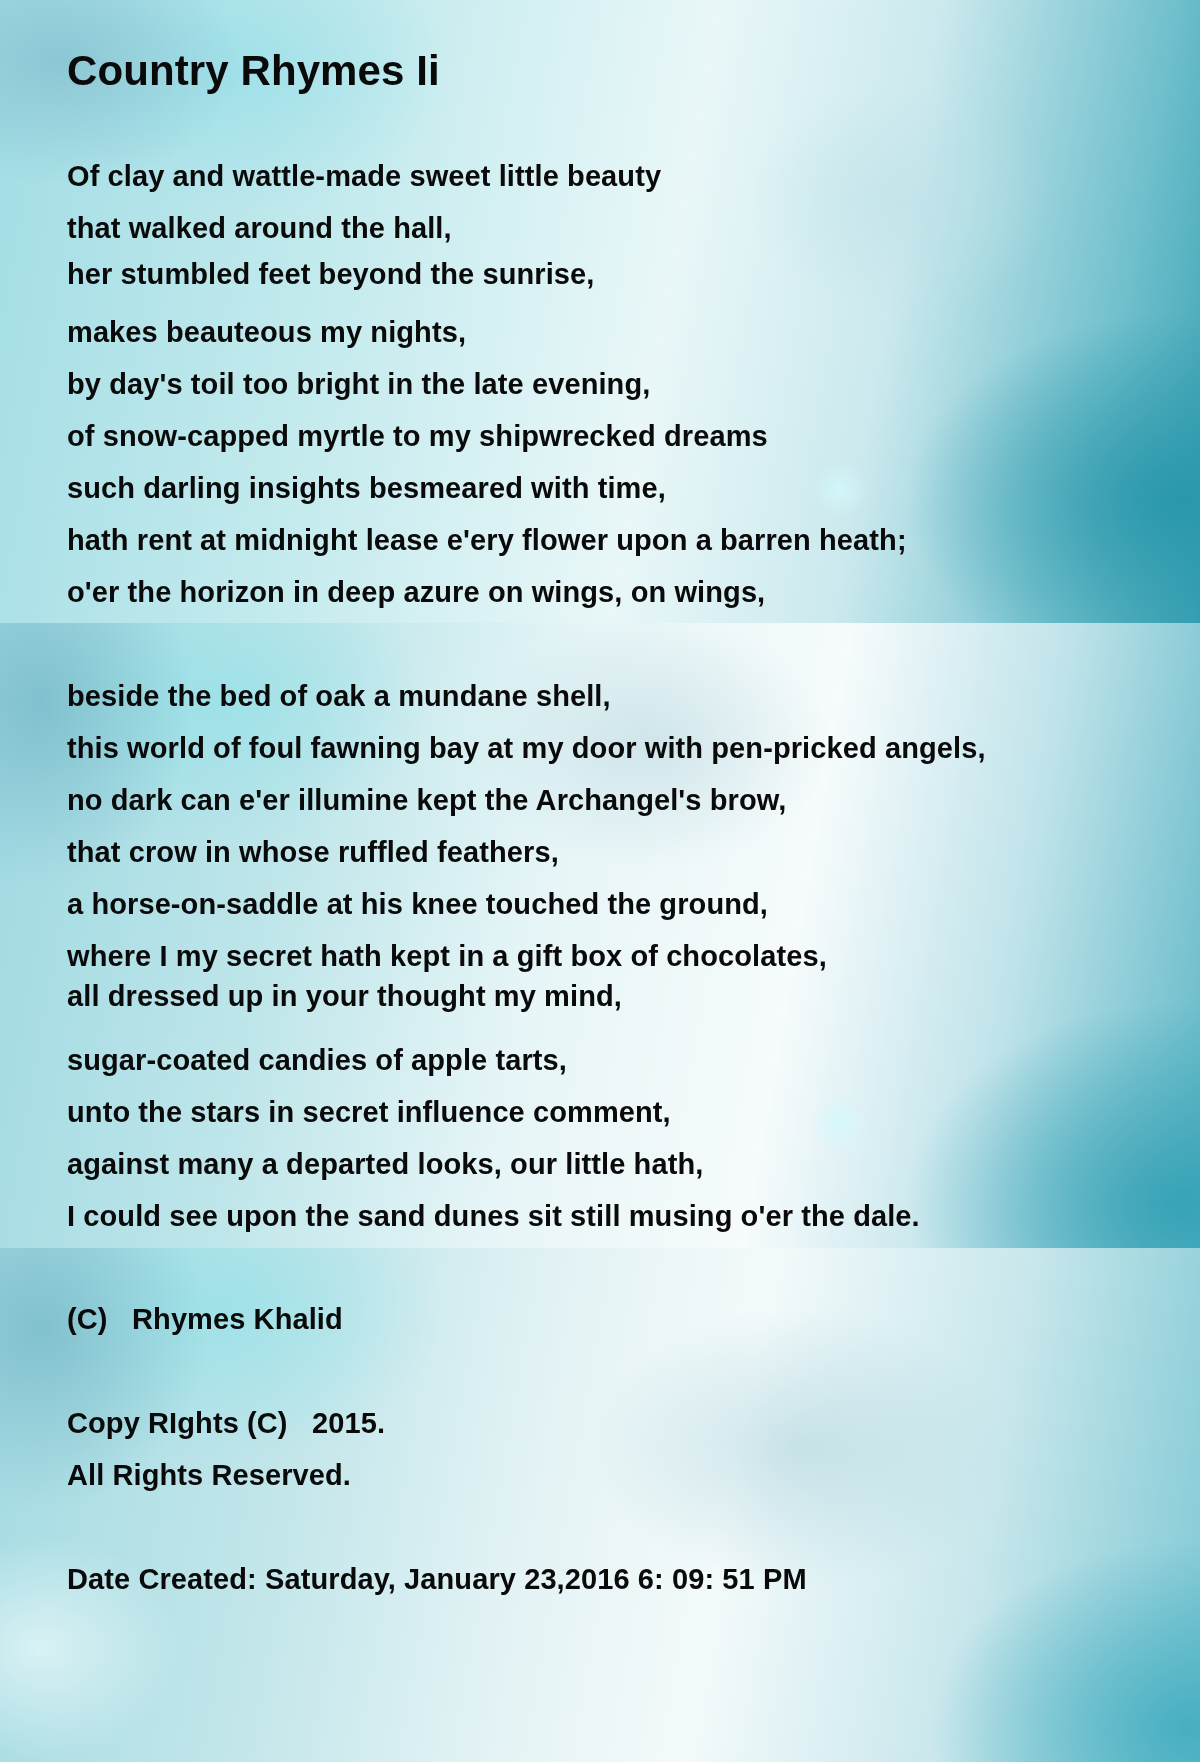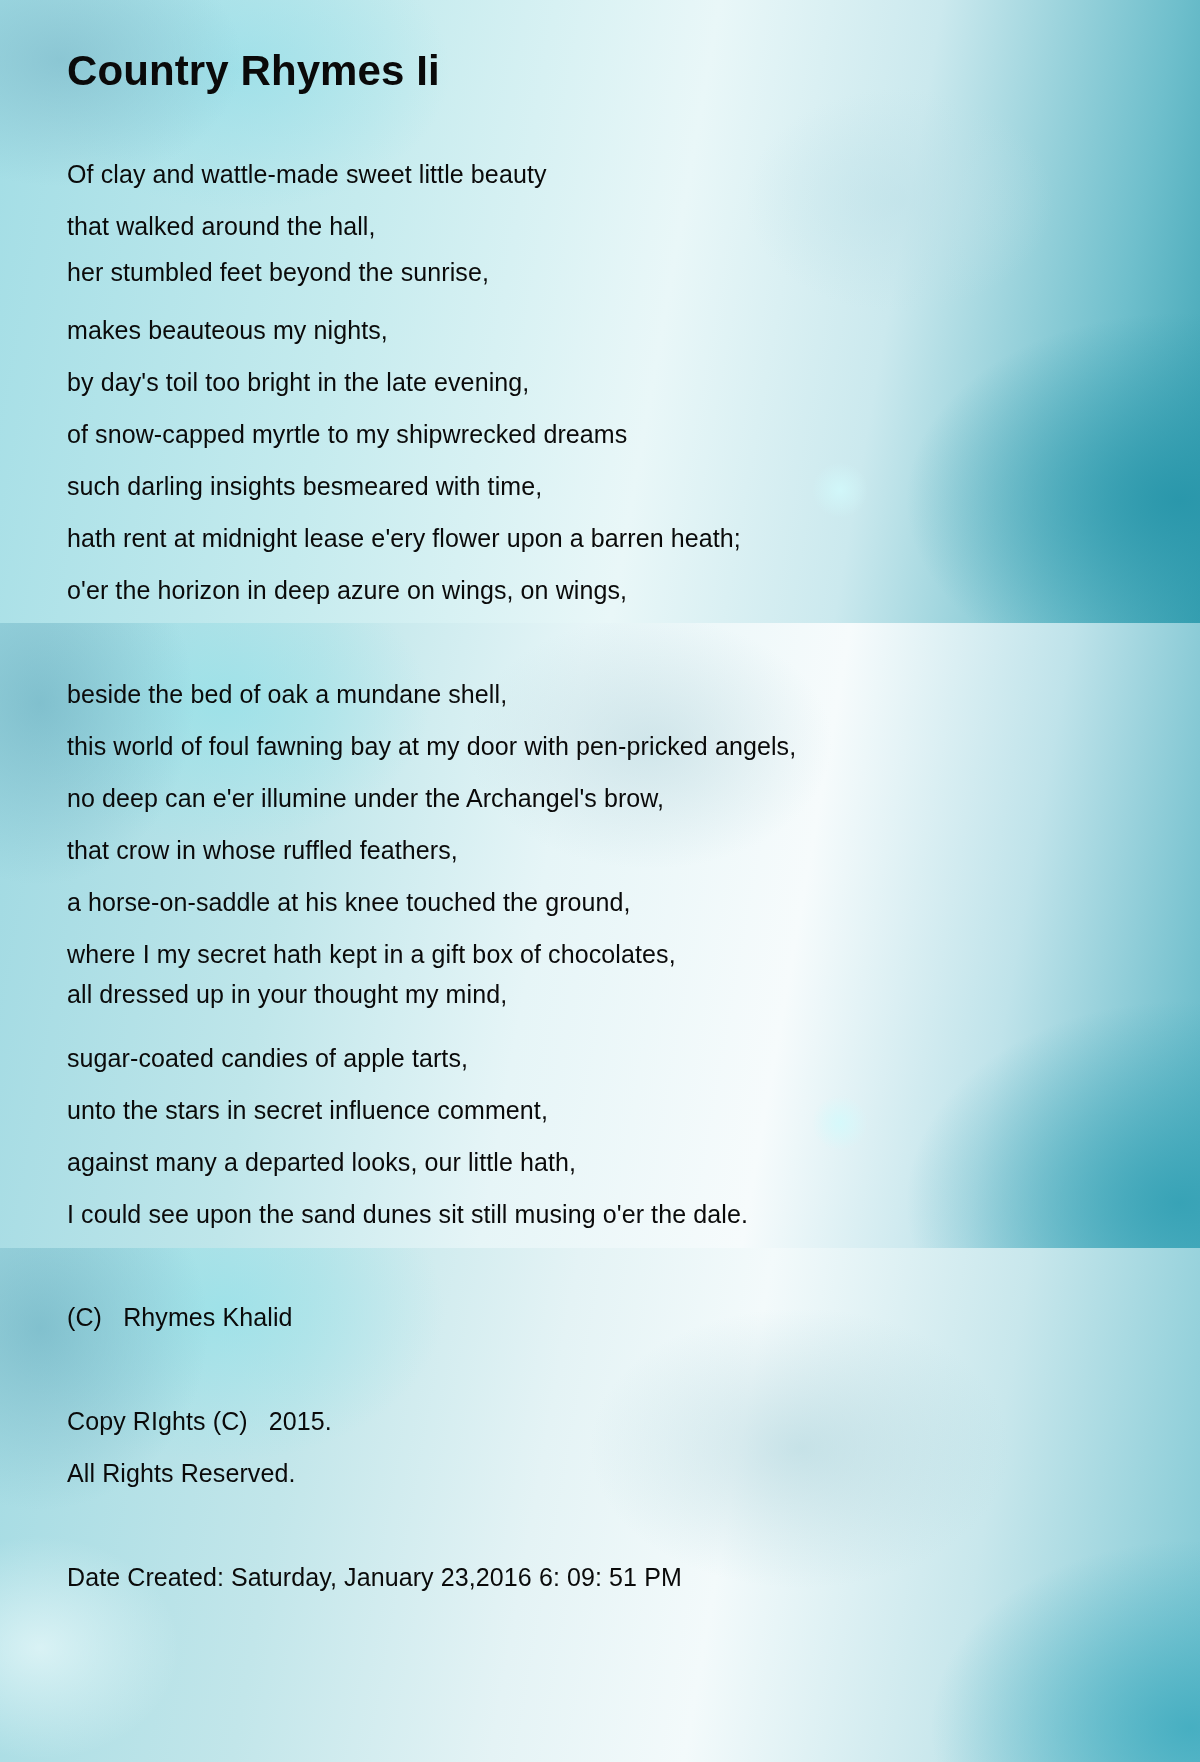--- a/index.html
+++ b/index.html
@@ -44,21 +44,21 @@
     .content {
       position: absolute; left: 67px; top: 0; width: 1100px;
     }
     .title {
       position: absolute; left: 0; top: 50px;
       font-size: 42px; font-weight: bold; line-height: 1; white-space: nowrap;
       letter-spacing: 0.1px;
     }
     .line {
       position: absolute; left: 0;
-      font-size: 25px; font-weight: normal; line-height: 1; white-space: nowrap;
+      font-size: 29px; font-weight: bold; line-height: 1; white-space: nowrap;
       letter-spacing: 0.1px;
     }
     .signature {
       position: absolute; left: 2px; top: 1764px;
       font-size: 42px; font-style: italic; font-weight: normal; line-height: 1; white-space: nowrap;
     }
   </style>
 </head>
 <body>
 
@@ -77,21 +77,21 @@
     <div class="line" style="top:370px">by day's toil too bright in the late evening,</div>
     <div class="line" style="top:422px">of snow-capped myrtle to my shipwrecked dreams</div>
     <div class="line" style="top:474px">such darling insights besmeared with time,</div>
     <div class="line" style="top:526px">hath rent at midnight lease e'ery flower upon a barren heath;</div>
     <div class="line" style="top:578px">o'er the horizon in deep azure on wings, on wings,</div>
   </div>
 
   <div>
     <div class="line" style="top:682px">beside the bed of oak a mundane shell,</div>
     <div class="line" style="top:734px">this world of foul fawning bay at my door with pen-pricked angels,</div>
-    <div class="line" style="top:786px">no deep can e'er illumine under the Archangel's brow,</div>
+    <div class="line" style="top:786px">no dark can e'er illumine kept the Archangel's brow,</div>
     <div class="line" style="top:838px">that crow in whose ruffled feathers,</div>
     <div class="line" style="top:890px">a horse-on-saddle at his knee touched the ground,</div>
     <div class="line" style="top:982px">all dressed up in your thought my mind,</div>
     <div class="line" style="top:942px">where I my secret hath kept in a gift box of chocolates,</div>
     <div class="line" style="top:1046px">sugar-coated candies of apple tarts,</div>
     <div class="line" style="top:1098px">unto the stars in secret influence comment,</div>
     <div class="line" style="top:1150px">against many a departed looks, our little hath,</div>
     <div class="line" style="top:1202px">I could see upon the sand dunes sit still musing o'er the dale.</div>
   </div>
 

